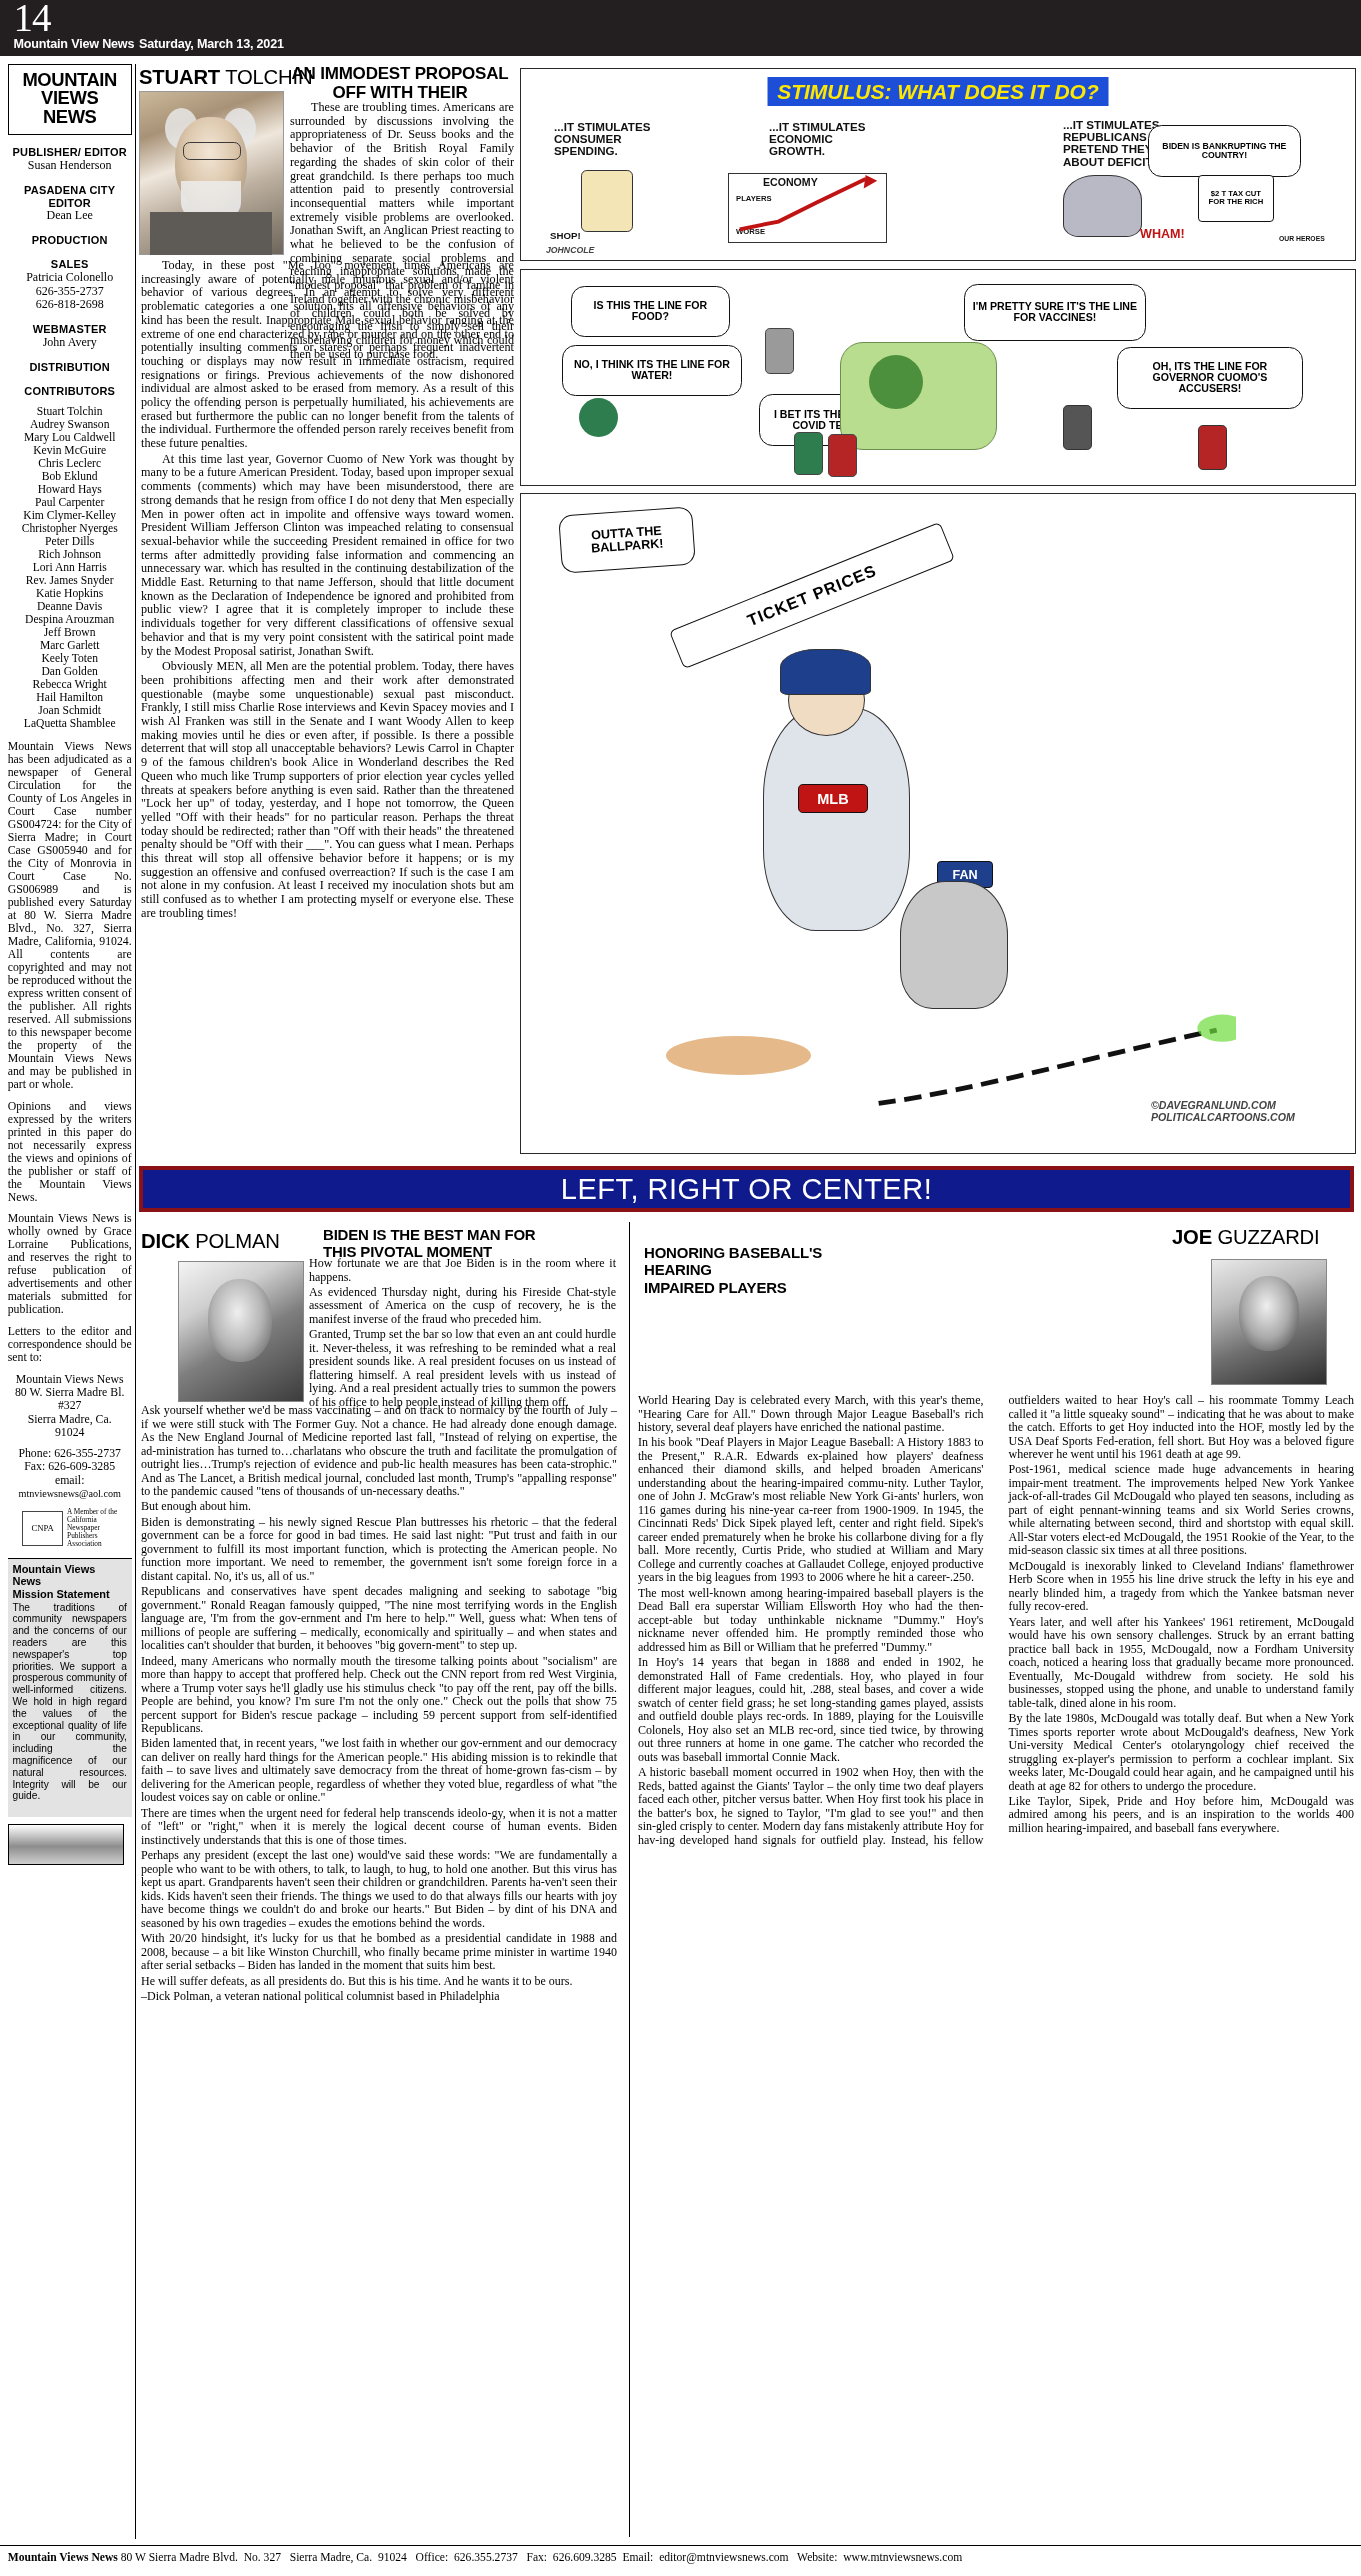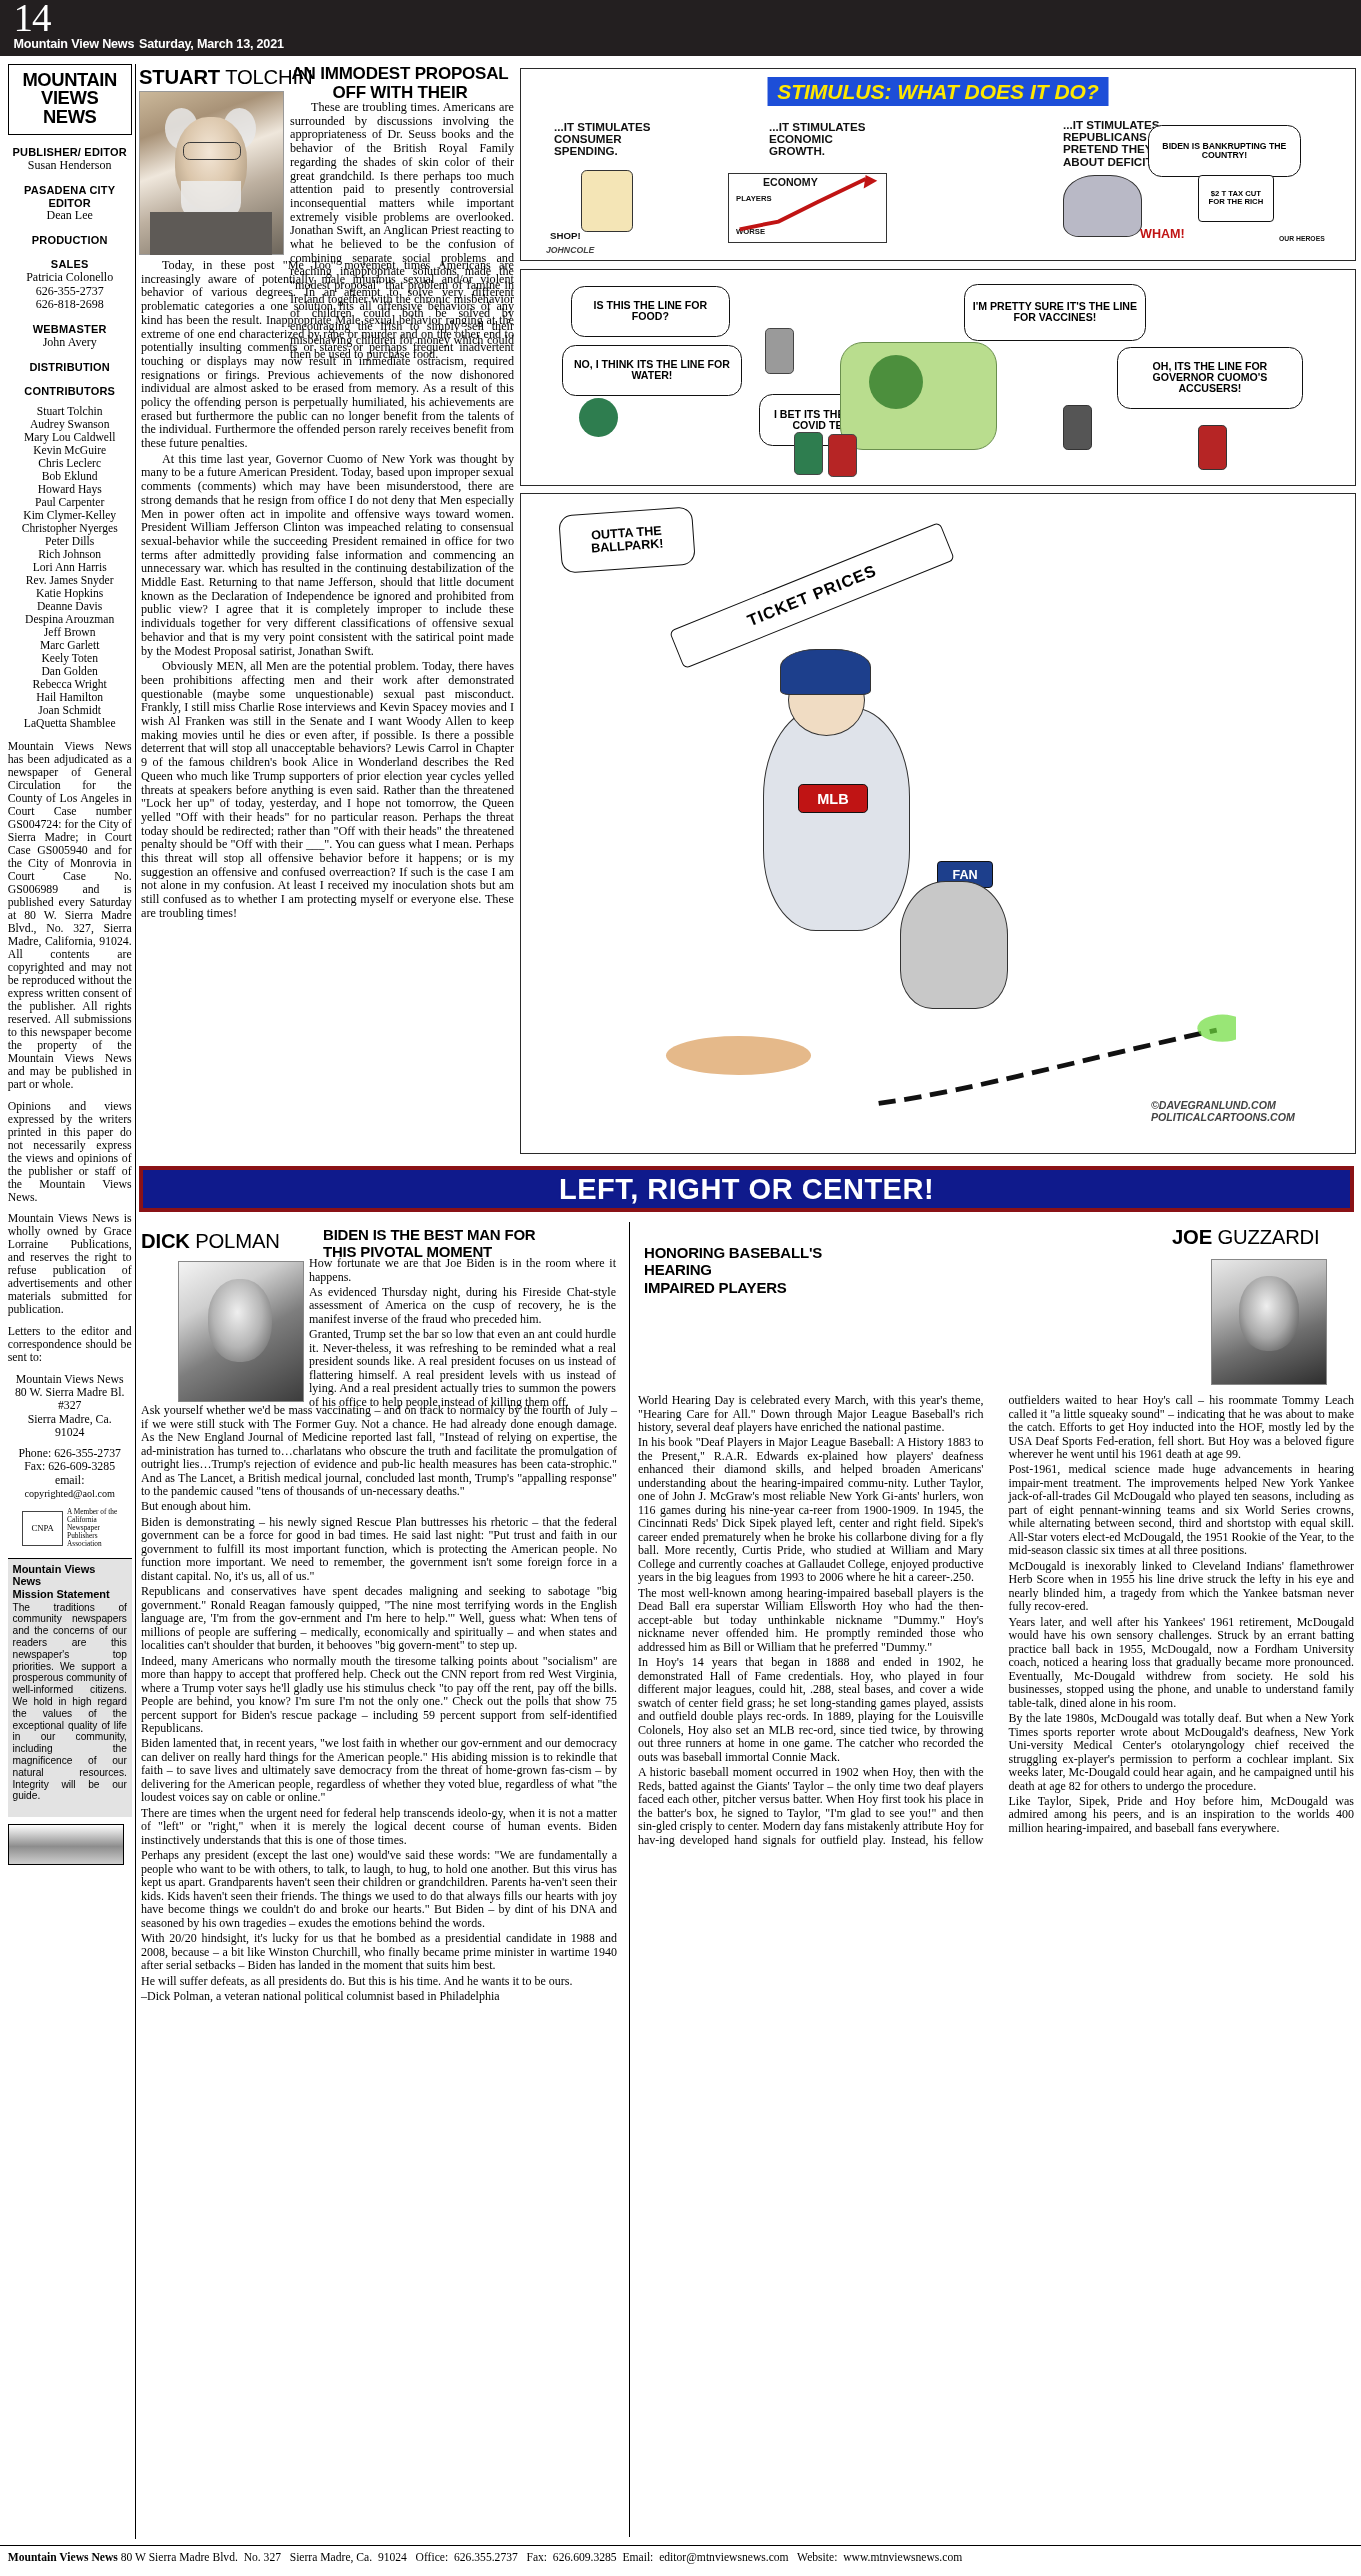--- a/index.html
+++ b/index.html
@@ -68,21 +68,21 @@
   .ct-cap{position:absolute;font-family:"Liberation Sans",sans-serif;font-weight:bold;line-height:1.05;color:#111;}
   .bubble{position:absolute;border:1.9px solid #111;border-radius:13.5px;background:#fff;
     font-family:"Liberation Sans",sans-serif;font-weight:bold;text-align:center;display:flex;align-items:center;justify-content:center;padding:2.9px;line-height:1.05;}
   .carbox{position:absolute;border:1px solid #333;}
   .blob{position:absolute;border-radius:50%;}
   .sig{position:absolute;font-family:"Liberation Sans",sans-serif;font-style:italic;font-weight:bold;color:#444;}
 
   
   .banner{position:absolute;left:139px;top:1166px;width:1215px;height:46px;background:#0f1a8c;border:4.8px solid #8a1216;box-sizing:border-box;}
   .banner-txt{position:absolute;left:0;top:0;width:100%;height:100%;display:flex;align-items:center;justify-content:center;
-    font-family:"Liberation Sans",sans-serif;font-weight:bold;font-size:29px;color:#fff;letter-spacing:0.5px;
+    font-family:"Liberation Sans",sans-serif;font-weight:normal;font-size:29px;color:#fff;letter-spacing:0.5px;
     text-shadow:-1px -1px 0 #0f1a8c,1px -1px 0 #0f1a8c,-1px 1px 0 #0f1a8c,1px 1px 0 #0f1a8c;}
 
   
   .by-big{font-family:"Liberation Sans",sans-serif;font-size:20.3px;letter-spacing:-0.2px;}
   .by-big b{font-weight:bold;}
   .sub-hl{font-family:"Liberation Sans",sans-serif;font-size:15px;font-weight:bold;line-height:17.4px;letter-spacing:-0.2px;}
 
   .mug{border:1px solid #888;}
   .mug.polman{background:linear-gradient(150deg,#f4f4f4 0%,#cfcfcf 28%,#7e7e7e 55%,#3c3c3c 100%);}
   .mug.guz{background:linear-gradient(160deg,#e9e9e9 0%,#bdbdbd 30%,#6f6f6f 62%,#2e2e2e 100%);}
@@ -181,21 +181,21 @@
     <div>80 W. Sierra Madre Bl.</div>
     <div>#327</div>
     <div>Sierra Madre, Ca.</div>
     <div>91024</div>
   </div>
 
   <div class="mast-phone">
     <div>Phone: 626-355-2737</div>
     <div>Fax: 626-609-3285</div>
     <div>email:</div>
-    <div class="mast-email">copyrighted@aol.com</div>
+    <div class="mast-email">mtnviewsnews@aol.com</div>
   </div>
 
   <div class="logo-wrap">
     <div class="logo-mark">CNPA</div>
     <div class="logo-text" style="white-space:pre-line">A Member of the
 California
 Newspaper
 Publishers
 Association</div>
   </div>

